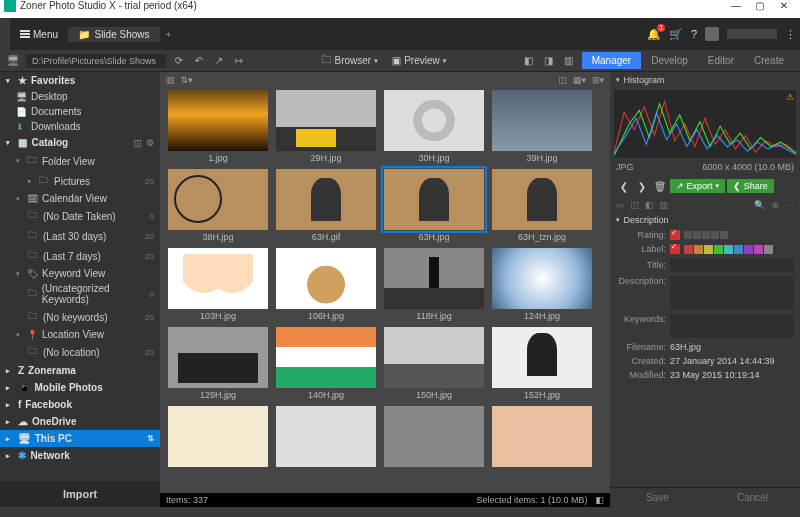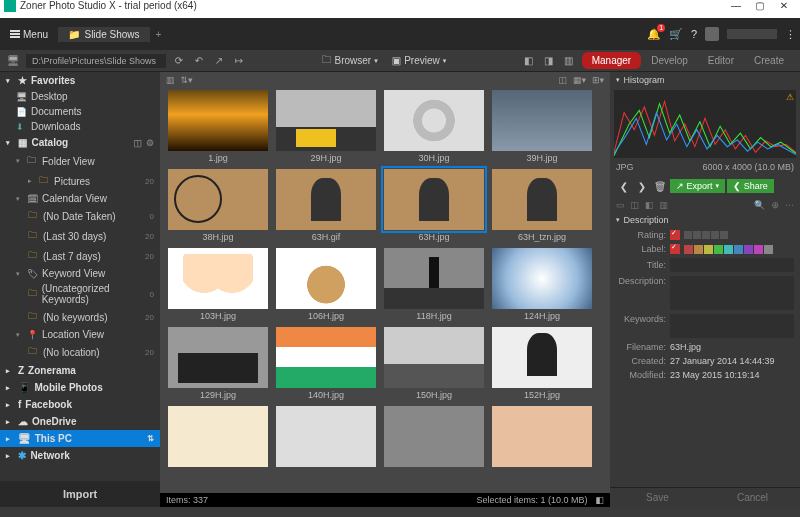--- a/index.html
+++ b/index.html
@@ -1,38 +1,38 @@
 <!DOCTYPE html>
 <html><head>
 <meta charset="utf-8">
 <style>
 * { margin:0; padding:0; box-sizing:border-box; font-family:"Segoe UI",Arial,sans-serif; }
 body { width:800px; height:517px; overflow:hidden; background:#3a3a3a; color:#ccc; font-size:10px; }
 .titlebar { height:18px; background:#fff; color:#333; display:flex; align-items:flex-start; padding:0 4px; font-size:10px; }
 .titlebar .ico { width:12px; height:12px; background:#0a8; margin-right:4px; display:inline-block; }
 .titlebar .spacer { flex:1; }
 .titlebar .winbtn { width:24px; text-align:center; cursor:pointer; }
-.menubar { height:29px; background:#282828; display:flex; align-items:center; padding:16px 4px; color:#ddd; }
+.menubar { height:29px; background:#282828; display:flex; align-items:center; padding:16px 4px; color:#ddd;margin-left:10px; }
 .menubar .menu-btn { padding:2px 6px; cursor:pointer; display:flex; align-items:center; gap:3px; }
 .menubar .hamburger { display:inline-block; width:10px; height:8px; background:linear-gradient(#ddd 2px,transparent 0 3px,#ddd 0 5px,transparent 0 6px,#ddd 0); }
 .menubar .tab { background:#3a3a3a; padding:2px 10px; margin-left:4px; display:flex; align-items:center; gap:4px; }
 .menubar .plus { margin-left:6px; color:#888; cursor:pointer; }
 .menubar .right { margin-left:auto; display:flex; align-items:center; gap:8px; }
 .menubar .ico { font-size:11px; cursor:pointer; }
 .badge { position:relative; }
 .badge::after { content:"1"; position:absolute; top:-4px; right:-4px; background:#e33; color:#fff; font-size:7px; width:8px; height:8px; border-radius:50%; text-align:center; line-height:8px; }
 .avatar { width:14px; height:14px; background:#666; border-radius:2px; }
 .username-blk { width:50px; height:10px; background:#444; }
 .toolbar { height:22px; background:#3a3a3a; display:flex; align-items:center; padding:0 6px; gap:6px; border-bottom:1px solid #222; }
 .toolbar .path { flex:0 0 auto; background:#2a2a2a; padding:2px 6px; font-size:9px; color:#aaa; display:flex; align-items:center; gap:4px; width:140px; }
 .toolbar .tico { width:14px; text-align:center; cursor:pointer; color:#aaa; font-size:10px; }
 .toolbar .btn { display:flex; align-items:center; gap:3px; cursor:pointer; padding:2px 4px; }
 .toolbar .modes { margin-left:auto; display:flex; }
 .toolbar .mode { padding:3px 10px; cursor:pointer; font-size:10px; color:#999; }
-.toolbar .mode.active { background:#b91c1c; color:#fff;border-radius:6px; }
+.toolbar .mode.active { background:#3b82f6; color:#fff; }
 .main { display:flex; height:435px; }
 .sidebar { width:160px; background:#333; display:flex; flex-direction:column; overflow:hidden; }
 .side-scroll { flex:1; overflow-y:auto; }
 .side-scroll::-webkit-scrollbar { width:8px; }
 .side-scroll::-webkit-scrollbar-thumb { background:#555; }
 .tree-item { display:flex; align-items:center; padding:2px 4px; cursor:pointer; font-size:10px; color:#ccc; gap:3px; }
 .tree-item .arrow { width:8px; font-size:7px; color:#888; }
 .tree-item .ficon { width:12px; font-size:9px; }
 .tree-item .count { margin-left:auto; color:#777; font-size:8px; padding-right:2px; }
 .tree-header { padding:3px 6px; font-size:10px; font-weight:bold; color:#ddd; display:flex; align-items:center; gap:4px; cursor:pointer; }

